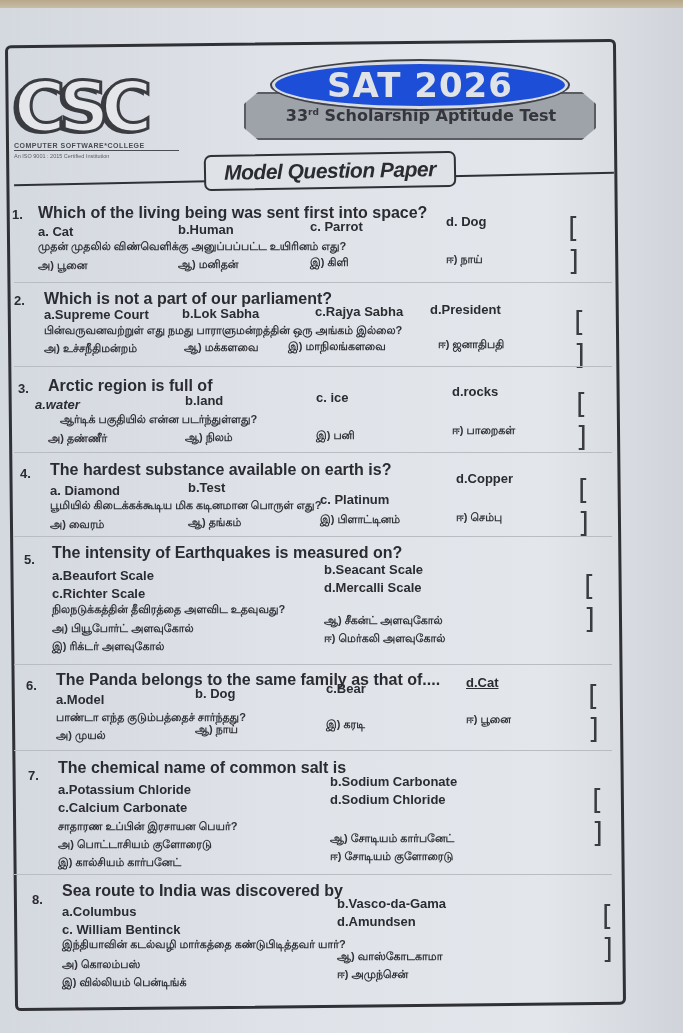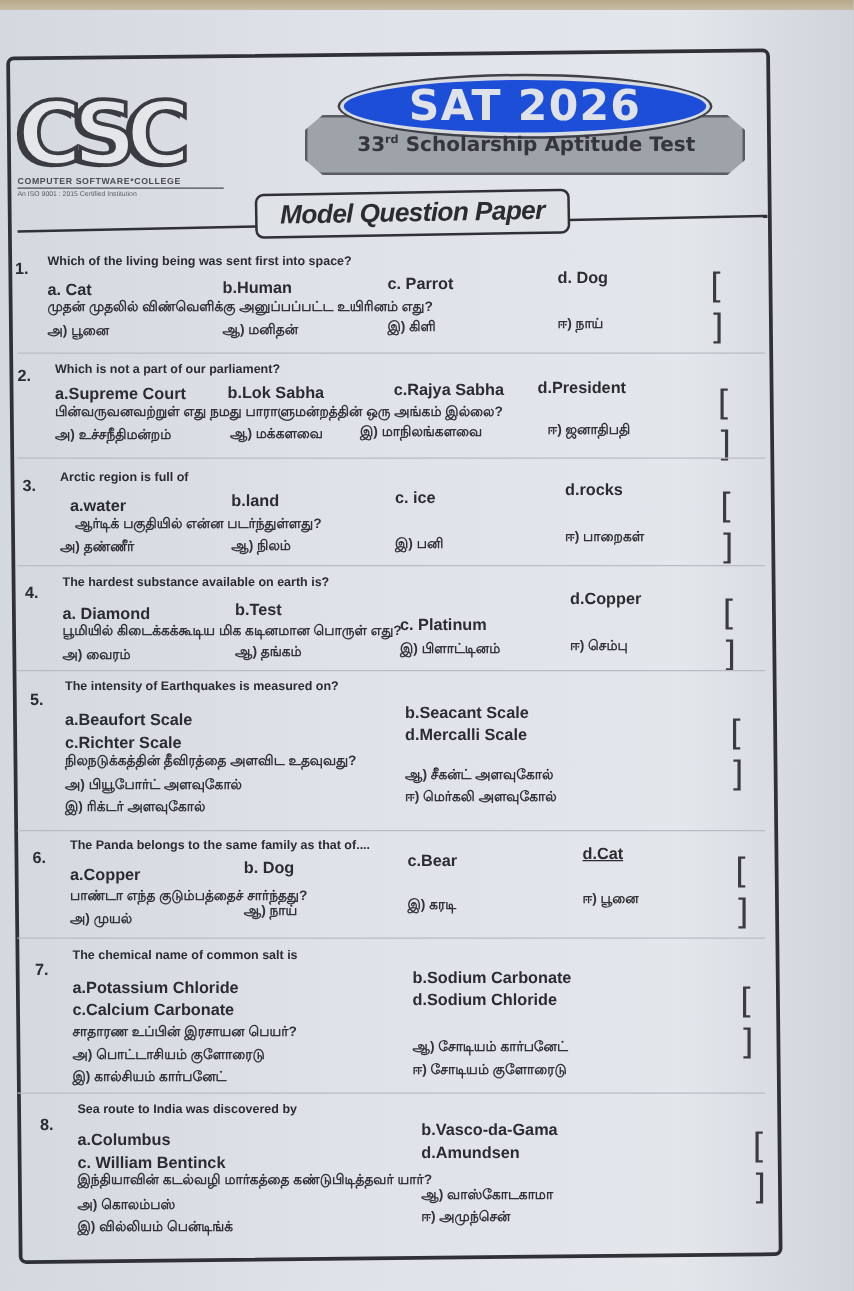--- a/index.html
+++ b/index.html
@@ -67,21 +67,21 @@
     position:absolute; left:204px; top:153px; width:248px; height:32px;
     border:2px solid #2f3136; border-radius:7px; background:#dfe2e7;
     display:flex; align-items:center; justify-content:center;
     font-weight:bold; font-style:italic; font-size:21px; color:#2a2c31;
     letter-spacing:-0.5px; transform:rotate(-1deg);
   }
   .q {
     position:absolute; left:12px; width:610px;
     color:#2a2c31;
   }
-  .qtext { position:absolute; font-size:10px; font-weight:bold; white-space:nowrap; }
+  .qtext { position:absolute; font-size:16px; font-weight:bold; white-space:nowrap; }
   .qnum { position:absolute; font-size:13px; font-weight:bold; }
   .opt { position:absolute; font-size:13px; font-weight:bold; white-space:nowrap; }
   .ta { position:absolute; font-size:11px; font-weight:bold; white-space:nowrap; color:#303237; }
   .bracket {
     position:absolute; font-size:28px; font-weight:normal; color:#3a3c42;
     font-family:"DejaVu Sans", sans-serif; letter-spacing:18px;
   }
   .divider {
     position:absolute; left:14px; width:598px; height:1px; background:#b9bcc2;
   }
@@ -137,21 +137,21 @@
   <span class="ta" style="left:172px;top:57px;">ஆ) மக்களவை</span>
   <span class="ta" style="left:276px;top:56px;">இ) மாநிலங்களவை</span>
   <span class="ta" style="left:426px;top:54px;">ஈ) ஜனாதிபதி</span>
   <span class="bracket" style="left:562px;top:22px;">[ ]</span>
 </div>
 <div class="divider" style="top:366px;"></div>
 
 <div class="q" style="top:370px;">
   <span class="qnum" style="left:6px;top:11px;">3.</span>
   <span class="qtext" style="left:36px;top:7px;">Arctic region is full of</span>
-  <span class="opt" style="left:44px;top:27px;">a.water</span>
+  <span class="opt" style="left:23px;top:27px;font-style:italic;">a.water</span>
   <span class="opt" style="left:173px;top:23px;">b.land</span>
   <span class="opt" style="left:304px;top:20px;">c. ice</span>
   <span class="opt" style="left:440px;top:14px;">d.rocks</span>
   <span class="ta" style="left:36px;top:43px;margin-left:12px;">ஆர்டிக் பகுதியில் என்ன படர்ந்துள்ளது?</span>
   <span class="ta" style="left:36px;top:62px;">அ) தண்ணீர்</span>
   <span class="ta" style="left:173px;top:61px;">ஆ) நிலம்</span>
   <span class="ta" style="left:304px;top:59px;">இ) பனி</span>
   <span class="ta" style="left:440px;top:54px;">ஈ) பாறைகள்</span>
   <span class="bracket" style="left:564px;top:18px;">[ ]</span>
 </div>
@@ -185,21 +185,21 @@
   <span class="ta" style="left:312px;top:76px;">ஆ) சீகன்ட் அளவுகோல்</span>
   <span class="ta" style="left:40px;top:102px;">இ) ரிக்டர் அளவுகோல்</span>
   <span class="ta" style="left:312px;top:94px;">ஈ) மெர்கலி அளவுகோல்</span>
   <span class="bracket" style="left:572px;top:32px;">[ ]</span>
 </div>
 <div class="divider" style="top:664px;"></div>
 
 <div class="q" style="top:666px;">
   <span class="qnum" style="left:14px;top:12px;">6.</span>
   <span class="qtext" style="left:44px;top:5px;">The Panda belongs to the same family as that of....</span>
-  <span class="opt" style="left:44px;top:26px;">a.Copper</span>
+  <span class="opt" style="left:44px;top:26px;">a.Model</span>
   <span class="opt" style="left:183px;top:20px;">b. Dog</span>
   <span class="opt" style="left:314px;top:15px;">c.Bear</span>
   <span class="opt" style="left:454px;top:9px;text-decoration:underline;">d.Cat</span>
   <span class="ta" style="left:44px;top:45px;">பாண்டா எந்த குடும்பத்தைச் சார்ந்தது?</span>
   <span class="ta" style="left:44px;top:63px;">அ) முயல்</span>
   <span class="ta" style="left:183px;top:57px;">ஆ) நாய்</span>
   <span class="ta" style="left:314px;top:52px;">இ) கரடி</span>
   <span class="ta" style="left:454px;top:47px;">ஈ) பூனை</span>
   <span class="bracket" style="left:576px;top:14px;">[ ]</span>
 </div>

